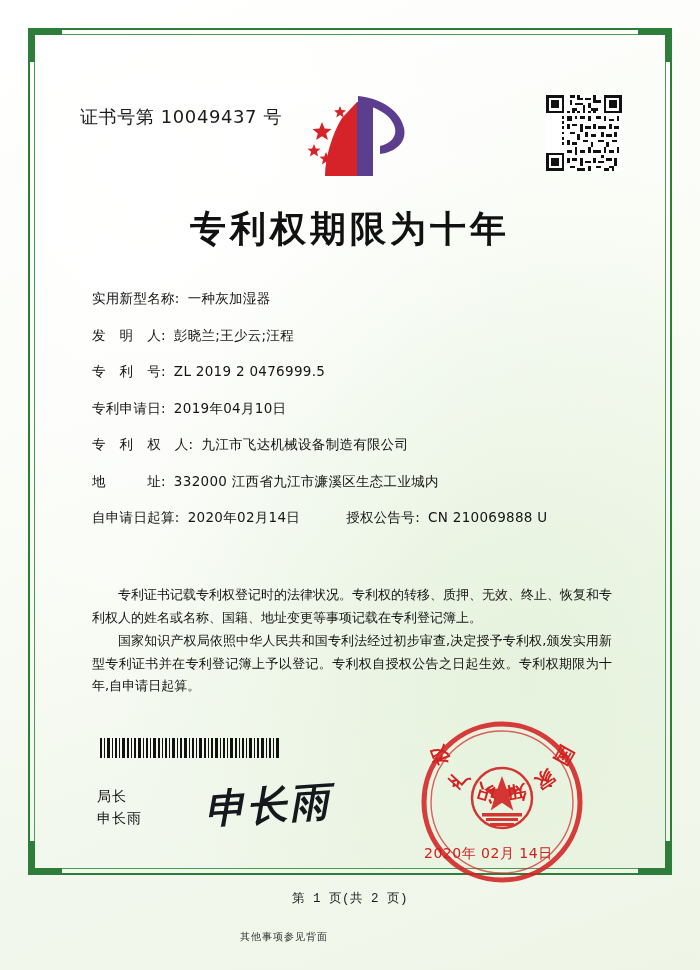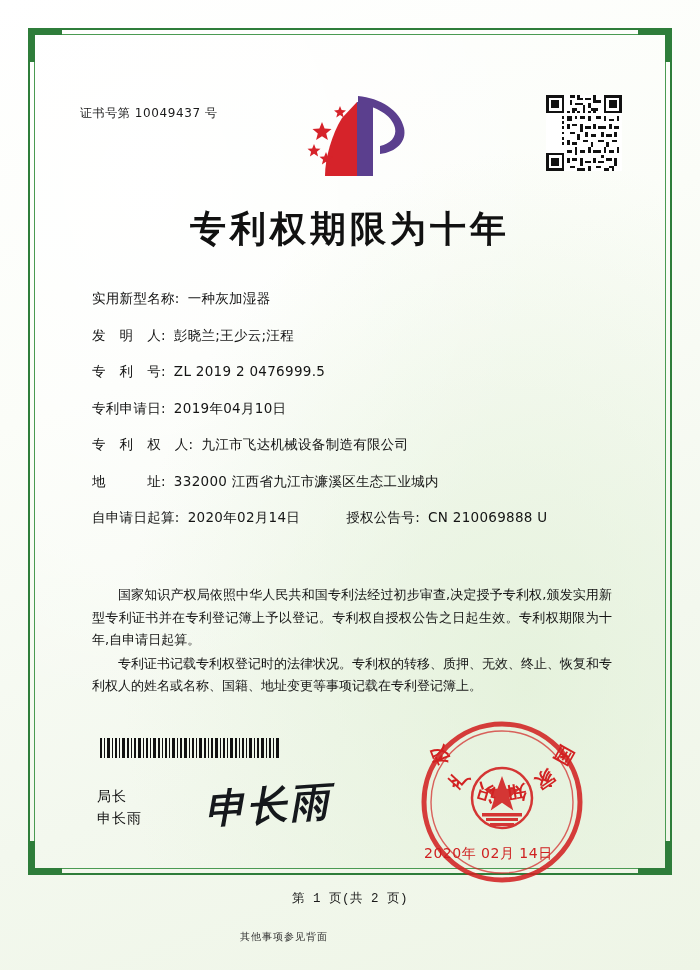--- a/index.html
+++ b/index.html
@@ -61,21 +61,21 @@
       radial-gradient(ellipse at 78% 78%, rgba(225,240,215,0.75) 0%, rgba(255,255,255,0) 58%),
       radial-gradient(ellipse at 18% 18%, rgba(255,255,255,0.95) 0%, rgba(255,255,255,0) 55%);
     pointer-events: none;
   }
 
   
   .cert-no {
     position: absolute;
     left: 80px;
     top: 105px;
-    font-size: 12px;
+    font-size: 18px;
     color: #1a1a1a;
     letter-spacing: 0.6px;
     white-space: nowrap;
   }
 
   
   .logo {
     position: absolute;
     left: 300px;
     top: 88px;
@@ -394,22 +394,22 @@
     </div>
     <div class="field-row dual">
       <span class="field-label">自申请日起算:</span>
       <span class="field-value">2020年02月14日</span>
       <span class="field-label second-label">授权公告号:</span>
       <span class="field-value">CN 210069888 U</span>
     </div>
   </div>
 
   <div class="paragraphs">
+    <p>专利证书记载专利权登记时的法律状况。专利权的转移、质押、无效、终止、恢复和专利权人的姓名或名称、国籍、地址变更等事项记载在专利登记簿上。</p>
     <p>国家知识产权局依照中华人民共和国专利法经过初步审查,决定授予专利权,颁发实用新型专利证书并在专利登记簿上予以登记。专利权自授权公告之日起生效。专利权期限为十年,自申请日起算。</p>
-    <p>专利证书记载专利权登记时的法律状况。专利权的转移、质押、无效、终止、恢复和专利权人的姓名或名称、国籍、地址变更等事项记载在专利登记簿上。</p>
   </div>
 
   <div class="barcode">
     <svg viewBox="0 0 180 20" width="180" height="20" shape-rendering="crispEdges" aria-hidden="true">
       <g fill="#111111">
         <rect x="0" y="0" width="2" height="20"></rect>
           <rect x="4" y="0" width="1" height="20"></rect>
         <rect x="7" y="0" width="3" height="20"></rect>
           <rect x="12" y="0" width="1" height="20"></rect>
         <rect x="15" y="0" width="2" height="20"></rect>

